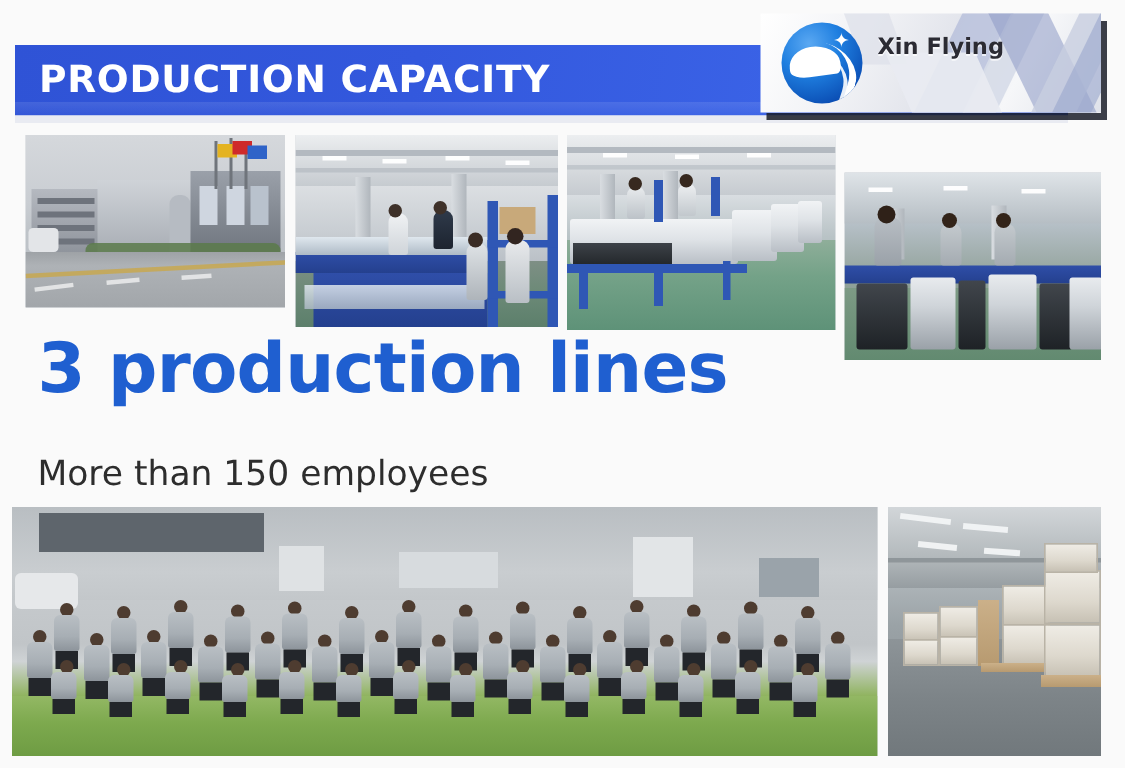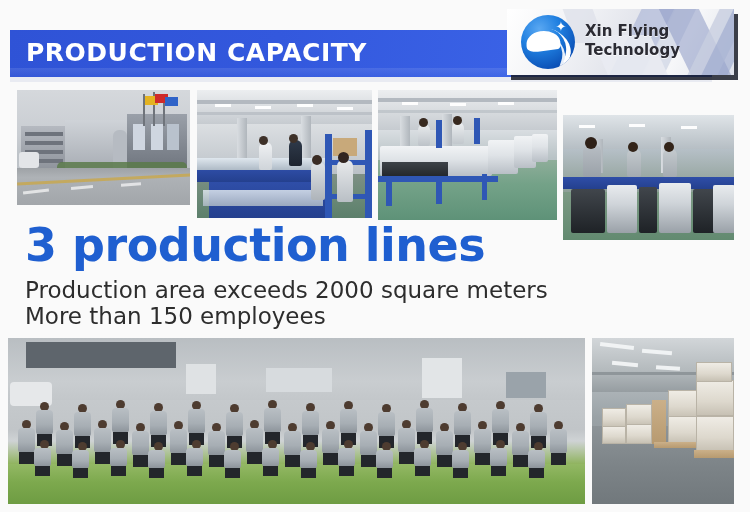--- a/index.html
+++ b/index.html
@@ -271,21 +271,20 @@
       <div class="lb lb5"></div>
     </div>
     <div class="logo-mark">
       <div class="logo-bird"></div>
       <div class="logo-swoosh"></div>
       <div class="logo-swoosh2"></div>
       <div class="logo-star">✦</div>
     </div>
     <div class="logo-text">
       <span>Xin Flying</span>
-      <span class="l2">Technology</span>
     </div>
   </div>
 
   <div class="photo" id="photo-exterior">
     <div class="sky"></div>
     <div class="px bldgA"></div>
     <div class="px bldgB"></div>
     <div class="px silo"></div>
     <div class="px bldgC"></div>
     <div class="px pole flagR"></div>
@@ -384,21 +383,20 @@
     <div class="worker" style="left:20px;top:30px;width:18px;height:32px;background:linear-gradient(180deg,#b8bec4,#9aa1a8);"></div>
     <div class="worker" style="left:22px;top:22px;width:12px;height:12px;border-radius:50%;background:#2f2118;"></div>
     <div class="worker" style="left:64px;top:34px;width:14px;height:28px;background:linear-gradient(180deg,#c4cace,#a4abb1);"></div>
     <div class="worker" style="left:65px;top:27px;width:10px;height:10px;border-radius:50%;background:#332419;"></div>
     <div class="worker" style="left:100px;top:34px;width:14px;height:28px;background:linear-gradient(180deg,#c4cace,#a4abb1);"></div>
     <div class="worker" style="left:101px;top:27px;width:10px;height:10px;border-radius:50%;background:#332419;"></div>
 
   </div>
 
   <div class="headline">3 production lines</div>
-  <div class="subline1">Production area exceeds 2000 square meters</div>
   <div class="subline2">More than 150 employees</div>
 
   <div class="photo" id="photo-team">
     <div class="sky"></div>
     <div class="wallT"></div>
     <div class="wallDark"></div>
     <div class="doorT" style="left:178px;top:26px;width:30px;height:30px;"></div>
     <div class="doorT" style="left:258px;top:30px;width:66px;height:24px;background:#d7dbde;"></div>
     <div class="doorT" style="left:414px;top:20px;width:40px;height:40px;background:#e2e5e7;"></div>
     <div class="doorT" style="left:498px;top:34px;width:40px;height:26px;background:#9aa3aa;"></div>

